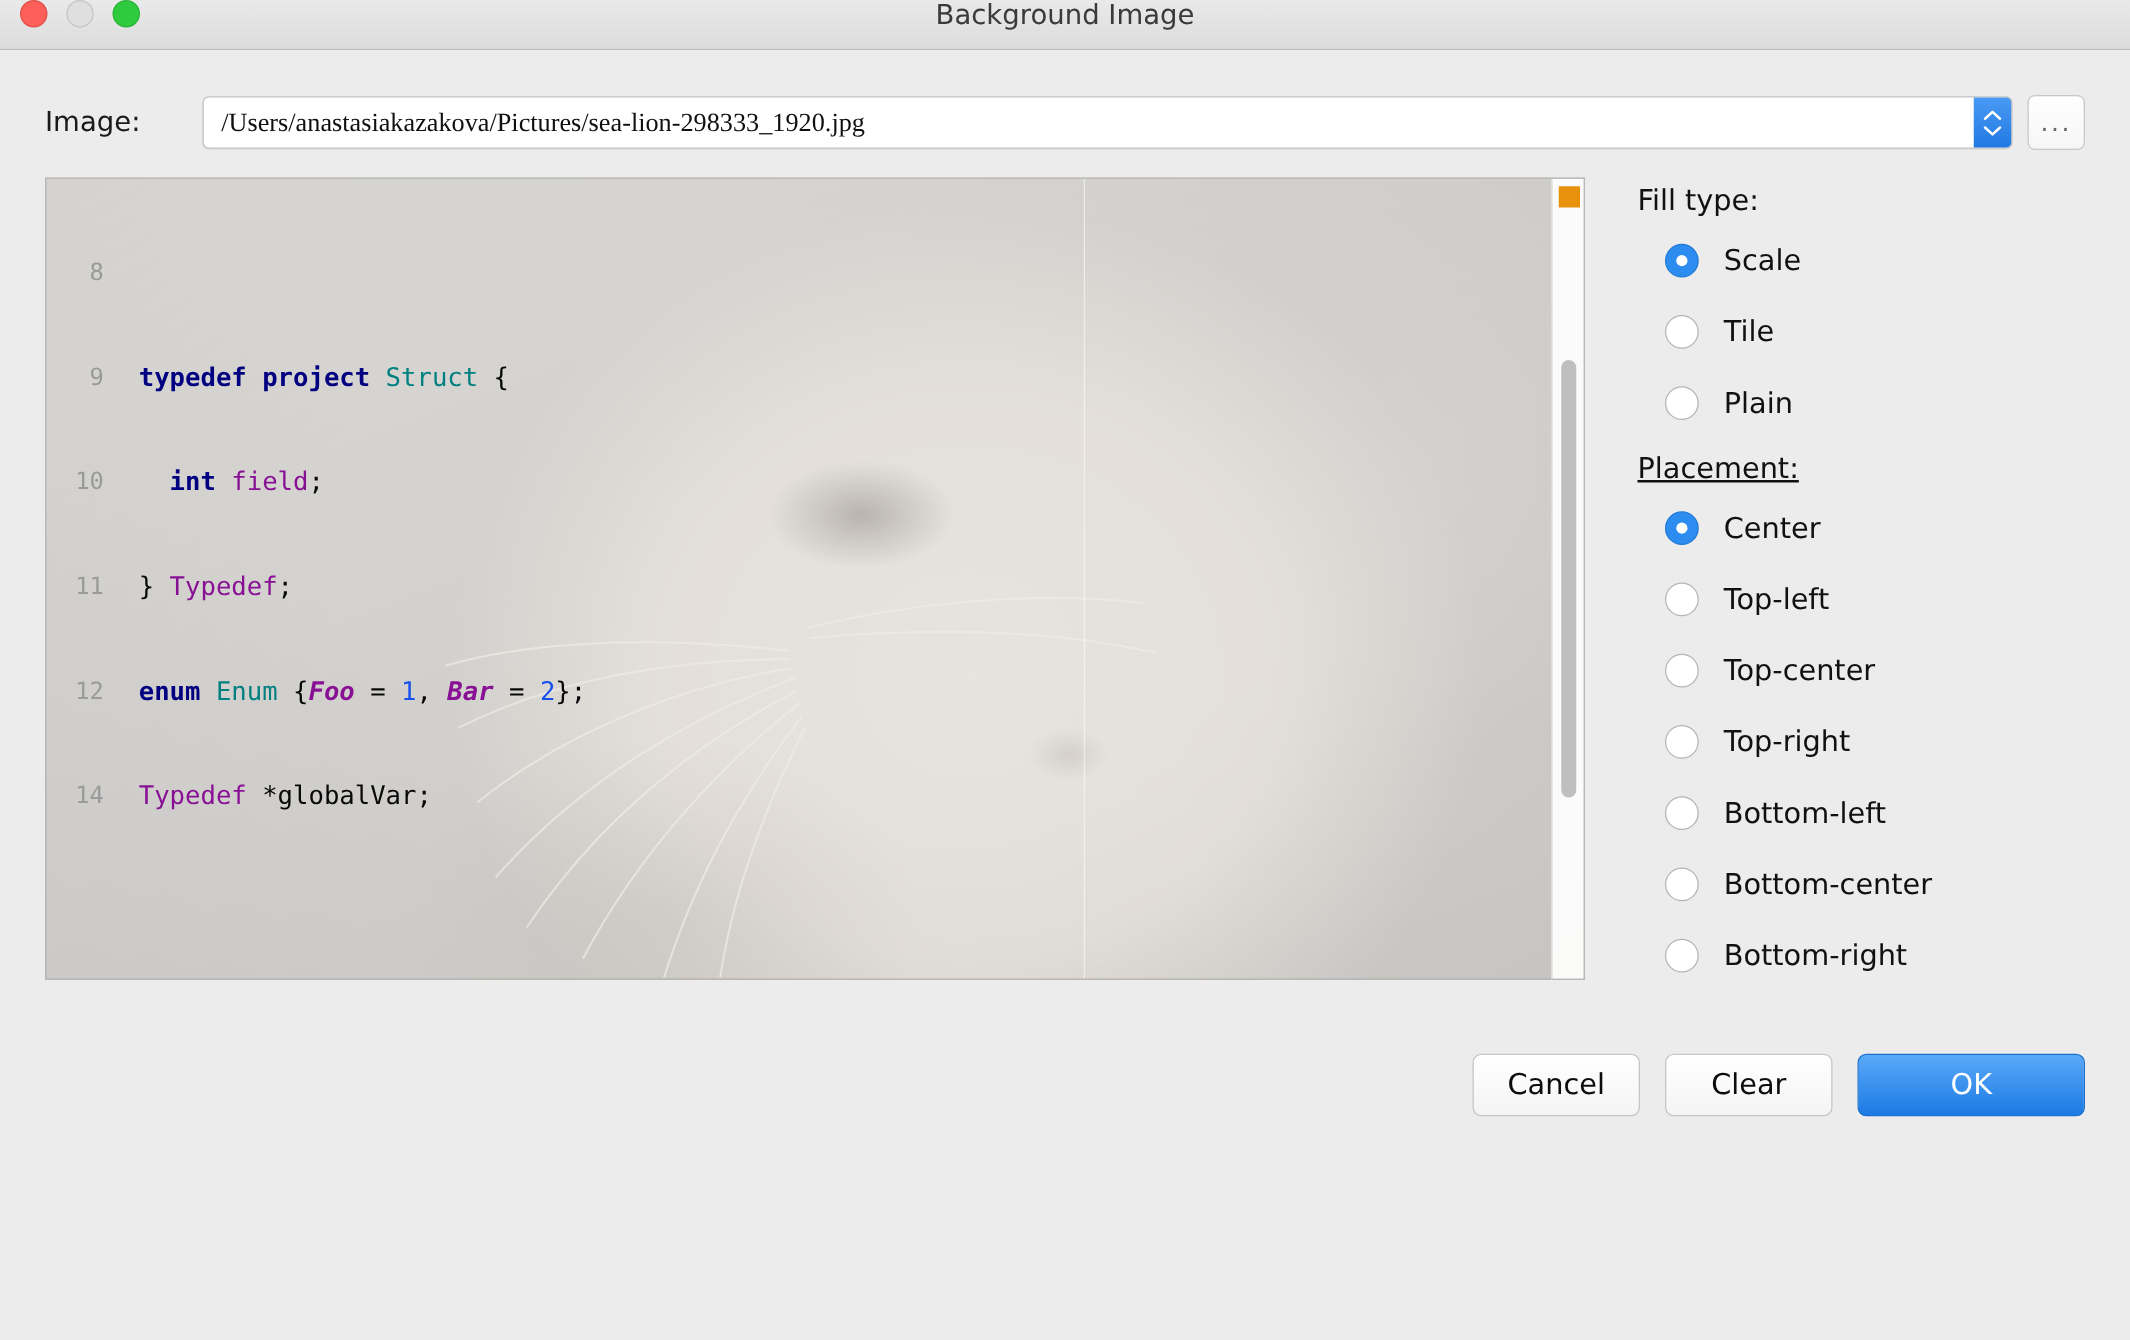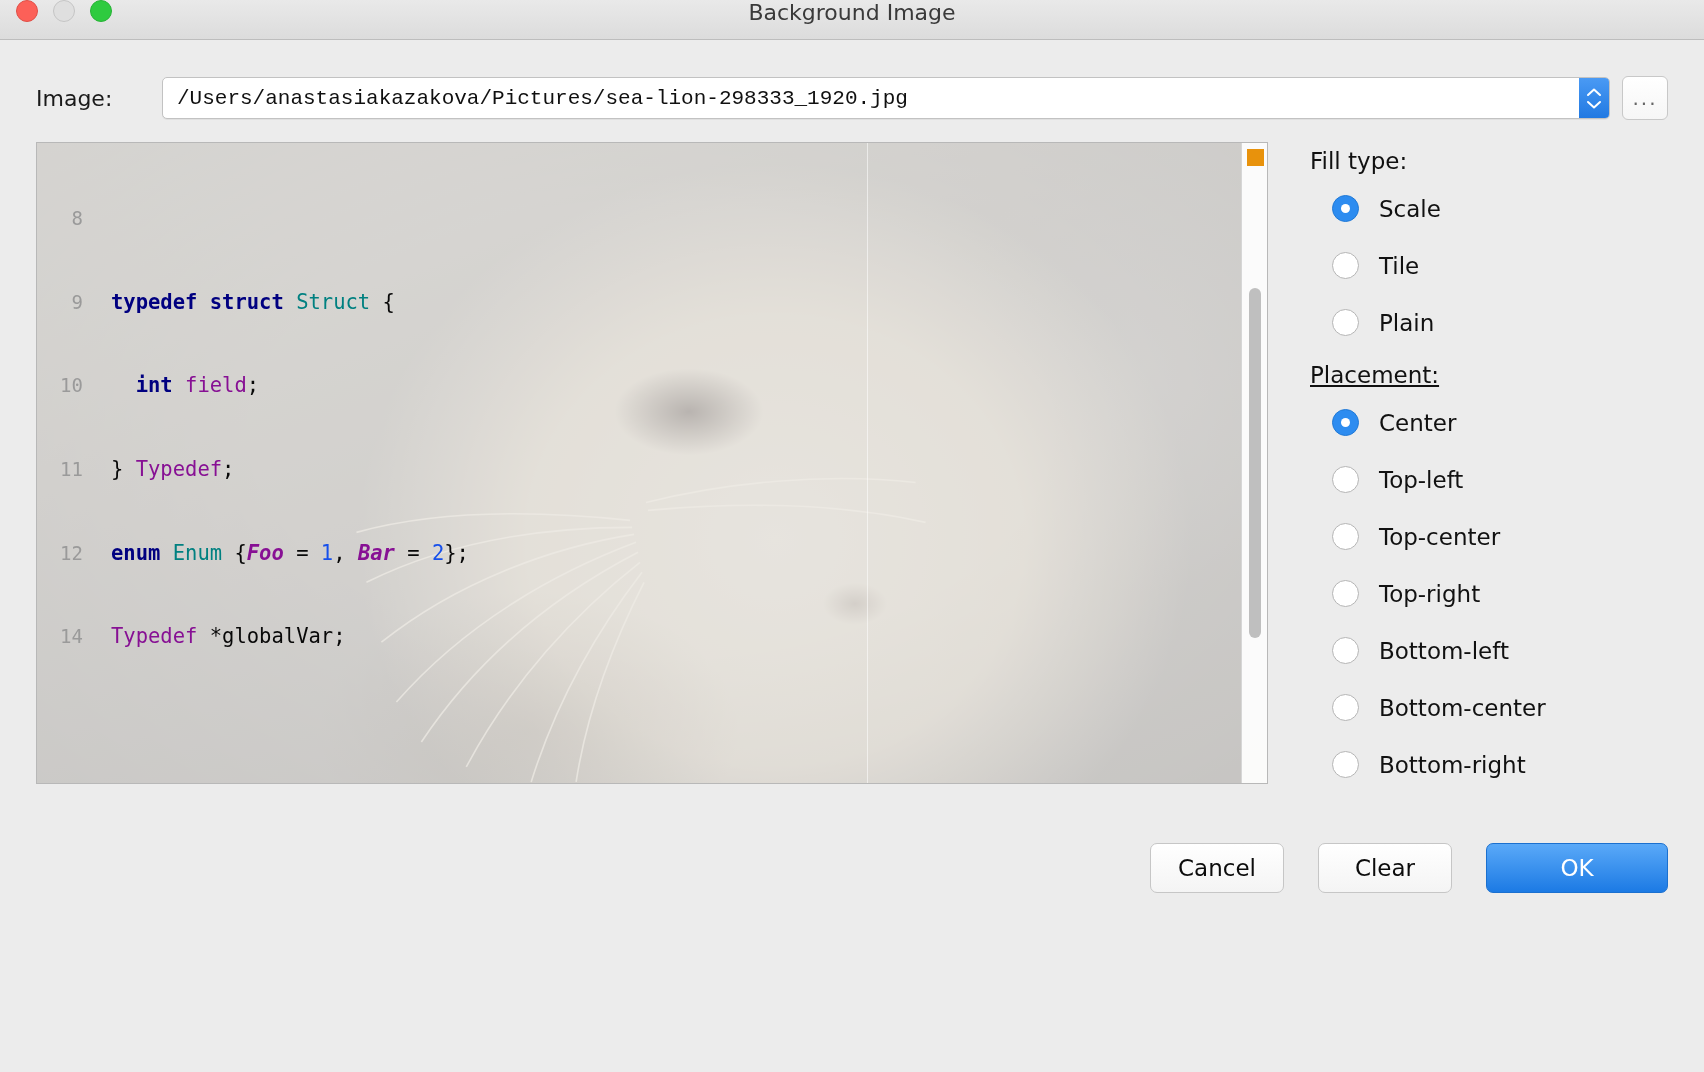--- a/index.html
+++ b/index.html
@@ -44,21 +44,21 @@
     position: relative; flex: 1;
     height: 42px;
     background: #fff;
     border: 1px solid #c2c2c2;
     border-radius: 5px;
     display: flex; align-items: center;
     box-shadow: 0 1px 0 rgba(0,0,0,.05);
   }
   .combo-value {
     flex: 1; padding: 0 14px;
-    font-family: Liberation Mono, monospace;
+    font-family: Liberation Serif, serif;
     font-size: 21px; color: #101010;
     white-space: nowrap; overflow: hidden;
   }
   .combo-arrows {
     width: 30px; height: 100%;
     background: linear-gradient(#4a9af4, #2179e2);
     border-radius: 0 4px 4px 0;
     display: flex; flex-direction: column;
     align-items: center; justify-content: center; gap: 3px;
     color: #fff;
@@ -220,21 +220,21 @@
   .checkbox {
     width: 27px; height: 27px; border-radius: 5px;
     background: #2d8cf0; border: 1px solid #2079d6;
     display: flex; align-items: center; justify-content: center;
     color: #fff; font-size: 19px; line-height: 1;
   }
   .push-right { margin-left: auto; margin-right: 310px; display: flex; align-items: center; }
 
   
   .btn-row {
-    display: flex; justify-content: flex-end; gap: 34px;
+    display: flex; justify-content: flex-end; gap: 20px;
     margin-top: 50px; padding-bottom: 24px; text-align: right;
   }
   .btn {
     min-width: 134px; height: 50px;
     border-radius: 7px; border: 1px solid #c6c6c6;
     background: linear-gradient(#ffffff, #f4f4f4);
     font-size: 23px; color: #0c0c0c;
     display: flex; align-items: center; justify-content: center;
     padding: 0 18px;
   }
@@ -296,21 +296,21 @@
           <path d="M610 360 C 690 340, 790 330, 880 340"></path>
           <path d="M612 368 C 700 360, 800 360, 890 380"></path>
         </g>
       </svg>
 
       <div class="photo-fade"></div>
       <div class="split-line"></div>
 
       <div class="code">
         <div class="cline"><span class="gutter">8</span><span class="ctext"></span></div>
-        <div class="cline"><span class="gutter">9</span><span class="ctext"><span class="kw">typedef struct</span> <span class="ty">Struct</span> <span class="pl">{</span></span></div>
+        <div class="cline"><span class="gutter">9</span><span class="ctext"><span class="kw">typedef project</span> <span class="ty">Struct</span> <span class="pl">{</span></span></div>
         <div class="cline"><span class="gutter">10</span><span class="ctext">  <span class="kw">int</span> <span class="fld">field</span><span class="pl">;</span></span></div>
         <div class="cline"><span class="gutter">11</span><span class="ctext"><span class="pl">} </span><span class="ty" style="color:#871094">Typedef</span><span class="pl">;</span></span></div>
         <div class="cline"><span class="gutter">12</span><span class="ctext"><span class="kw">enum</span> <span class="ty">Enum</span> <span class="pl">{</span><span class="en">Foo</span> <span class="pl">=</span> <span class="num">1</span><span class="pl">, </span><span class="en">Bar</span> <span class="pl">=</span> <span class="num">2</span><span class="pl">};</span></span></div>
         <div class="cline"><span class="gutter">14</span><span class="ctext"><span class="fld">Typedef</span> <span class="pl">*globalVar;</span></span></div>
         
         
         
         
         
         

